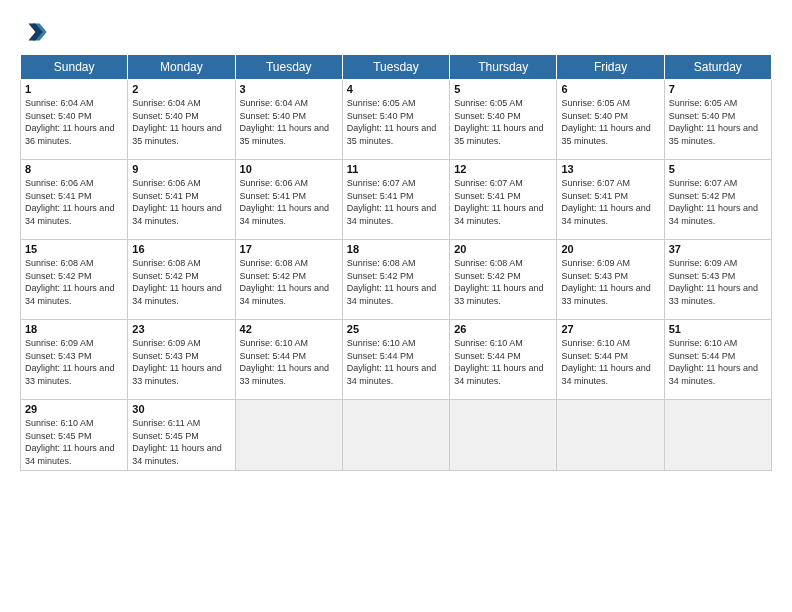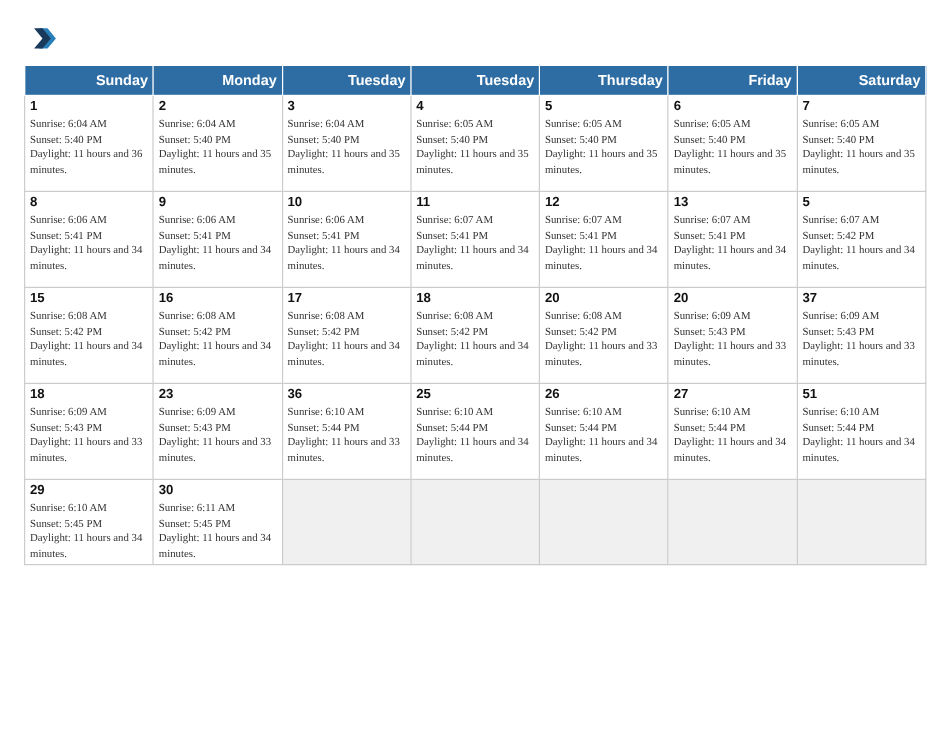--- a/index.html
+++ b/index.html
@@ -55,23 +55,23 @@
     }
     .calendar {
       width: 100%;
       border-collapse: collapse;
       table-layout: fixed;
     }
     .calendar th {
       background: #2e6da4;
       color: #fff;
       font-size: 12px;
-      font-weight: bold;
+      font-weight: normal;
       padding: 5px 4px;
-      text-align: right;
+      text-align: center;
       border: 1px solid #fff;
     }
     .calendar td {
       border: 1px solid #ccc;
       vertical-align: top;
       padding: 3px 4px;
       font-size: 9.5px;
       color: #333;
       height: 80px;
       background: #fff;
@@ -83,21 +83,20 @@
       font-size: 11px;
       font-weight: bold;
       color: #111;
       display: block;
       margin-bottom: 2px;
     }
     .day-info {
       font-size: 9px;
       line-height: 1.4;
       color: #333;
-      font-family: Liberation Serif, serif;
     }
     .last-row td {
       height: 70px;
     }
   </style>
 </head>
 <body>
 
 <div class="page">
   <div class="header-row">
@@ -315,21 +314,21 @@
       </td>
           <td>
         <span class="day-num">23</span>
         <div class="day-info">
           <span>Sunrise: 6:09 AM</span><br>
           <span>Sunset: 5:43 PM</span><br>
           <span>Daylight: 11 hours and 33 minutes.</span>
         </div>
       </td>
           <td>
-        <span class="day-num">36</span>
+        <span class="day-num">42</span>
         <div class="day-info">
           <span>Sunrise: 6:10 AM</span><br>
           <span>Sunset: 5:44 PM</span><br>
           <span>Daylight: 11 hours and 33 minutes.</span>
         </div>
       </td>
           <td>
         <span class="day-num">25</span>
         <div class="day-info">
           <span>Sunrise: 6:10 AM</span><br>

